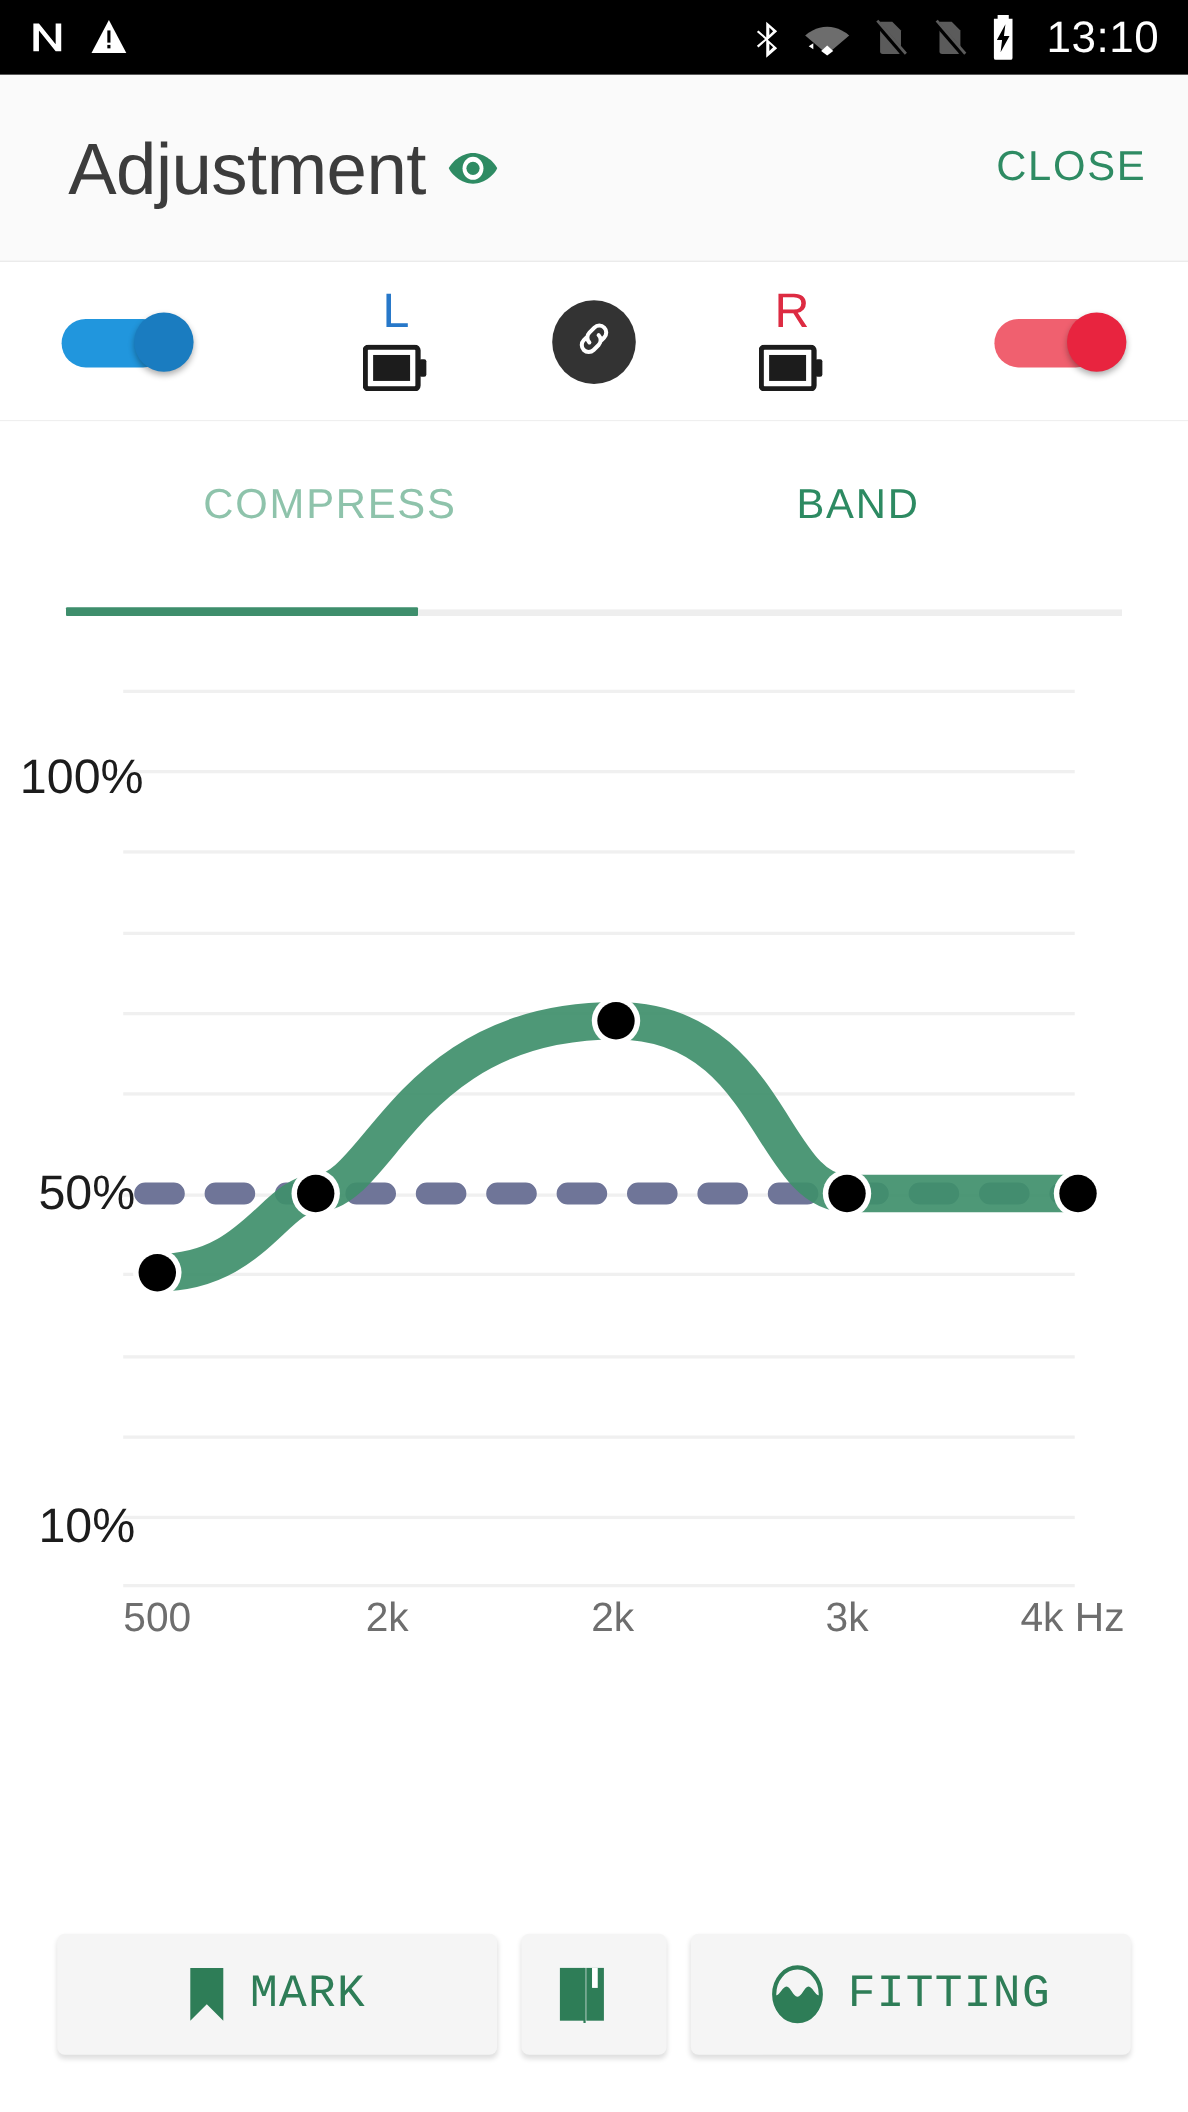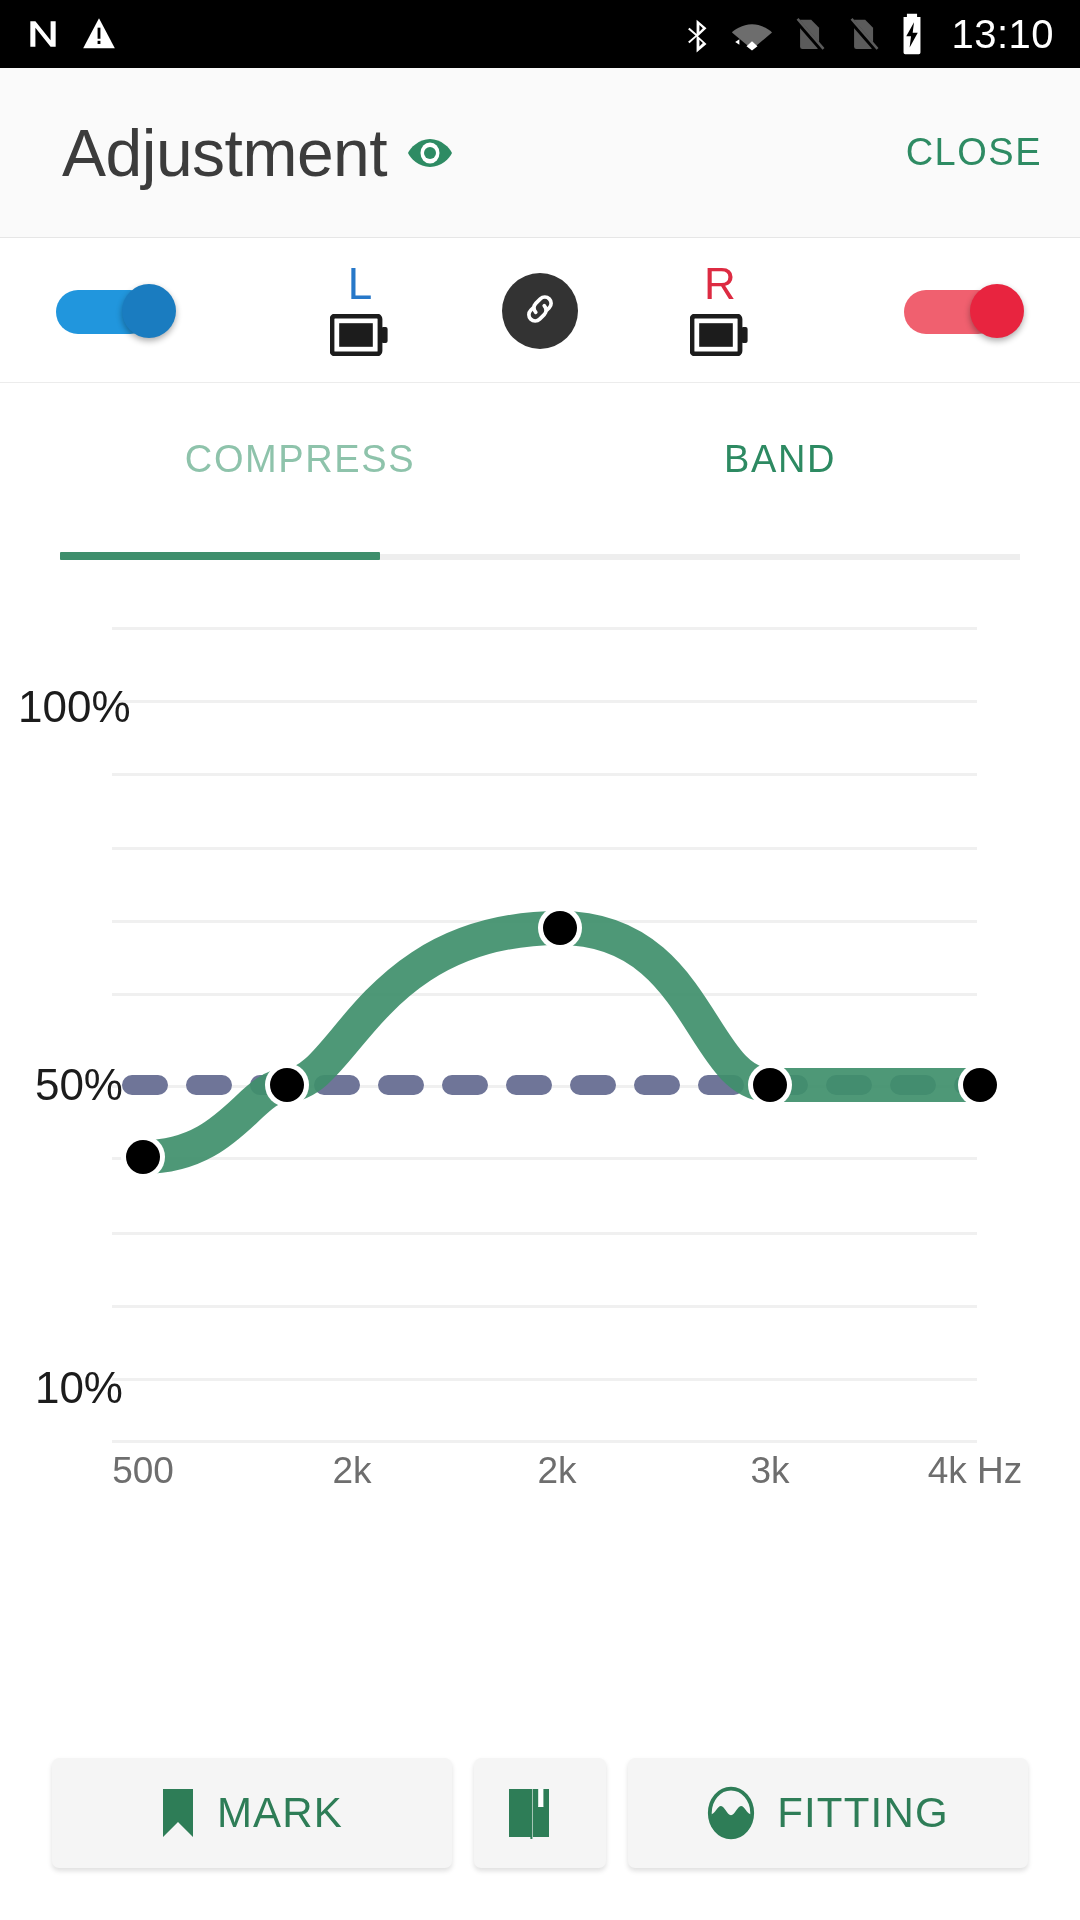--- a/index.html
+++ b/index.html
@@ -128,21 +128,21 @@
 
   
   .bottombar{
     position:absolute; left:0; bottom:52px; width:1080px; height:110px;
     display:flex; align-items:center; gap:22px; padding:0 52px;
   }
   .btn{
     background:#f5f5f5; border-radius:7px; height:110px;
     display:flex; align-items:center; justify-content:center; gap:22px;
     box-shadow:0 3px 5px rgba(0,0,0,0.13);
-    color:#2e7d57; font-size:42px; letter-spacing:1.2px;
+    color:#2e7d57; font-size:42px; letter-spacing:1.2px;font-family:Liberation Mono, monospace;
   }
   .btn-mark{ flex:0 0 400px; }
   .btn-book{ flex:0 0 132px; }
   .btn-fitting{ flex:1; }
   .btn-icon{ display:flex; align-items:center; }
 </style>
 </head>
 <body>
 
 <div class="statusbar">

